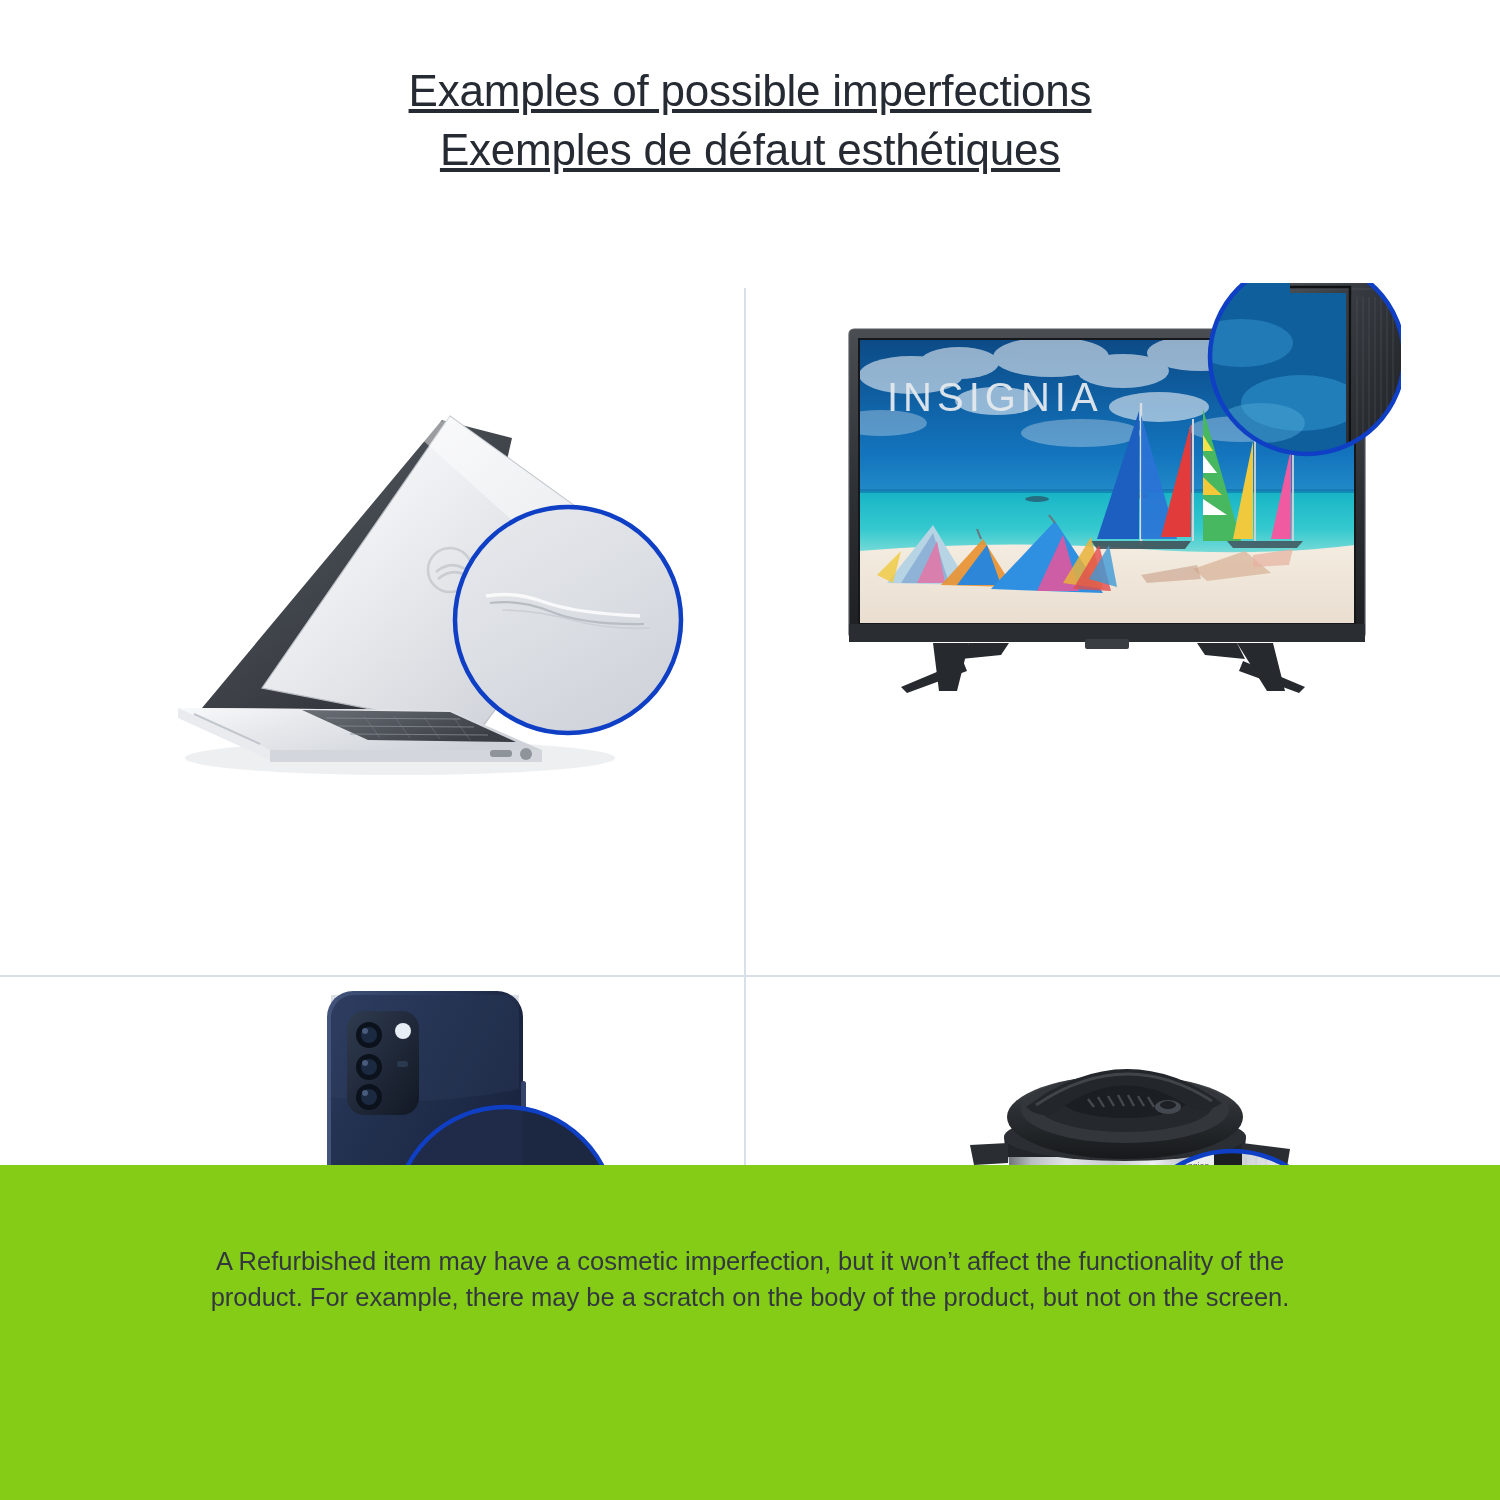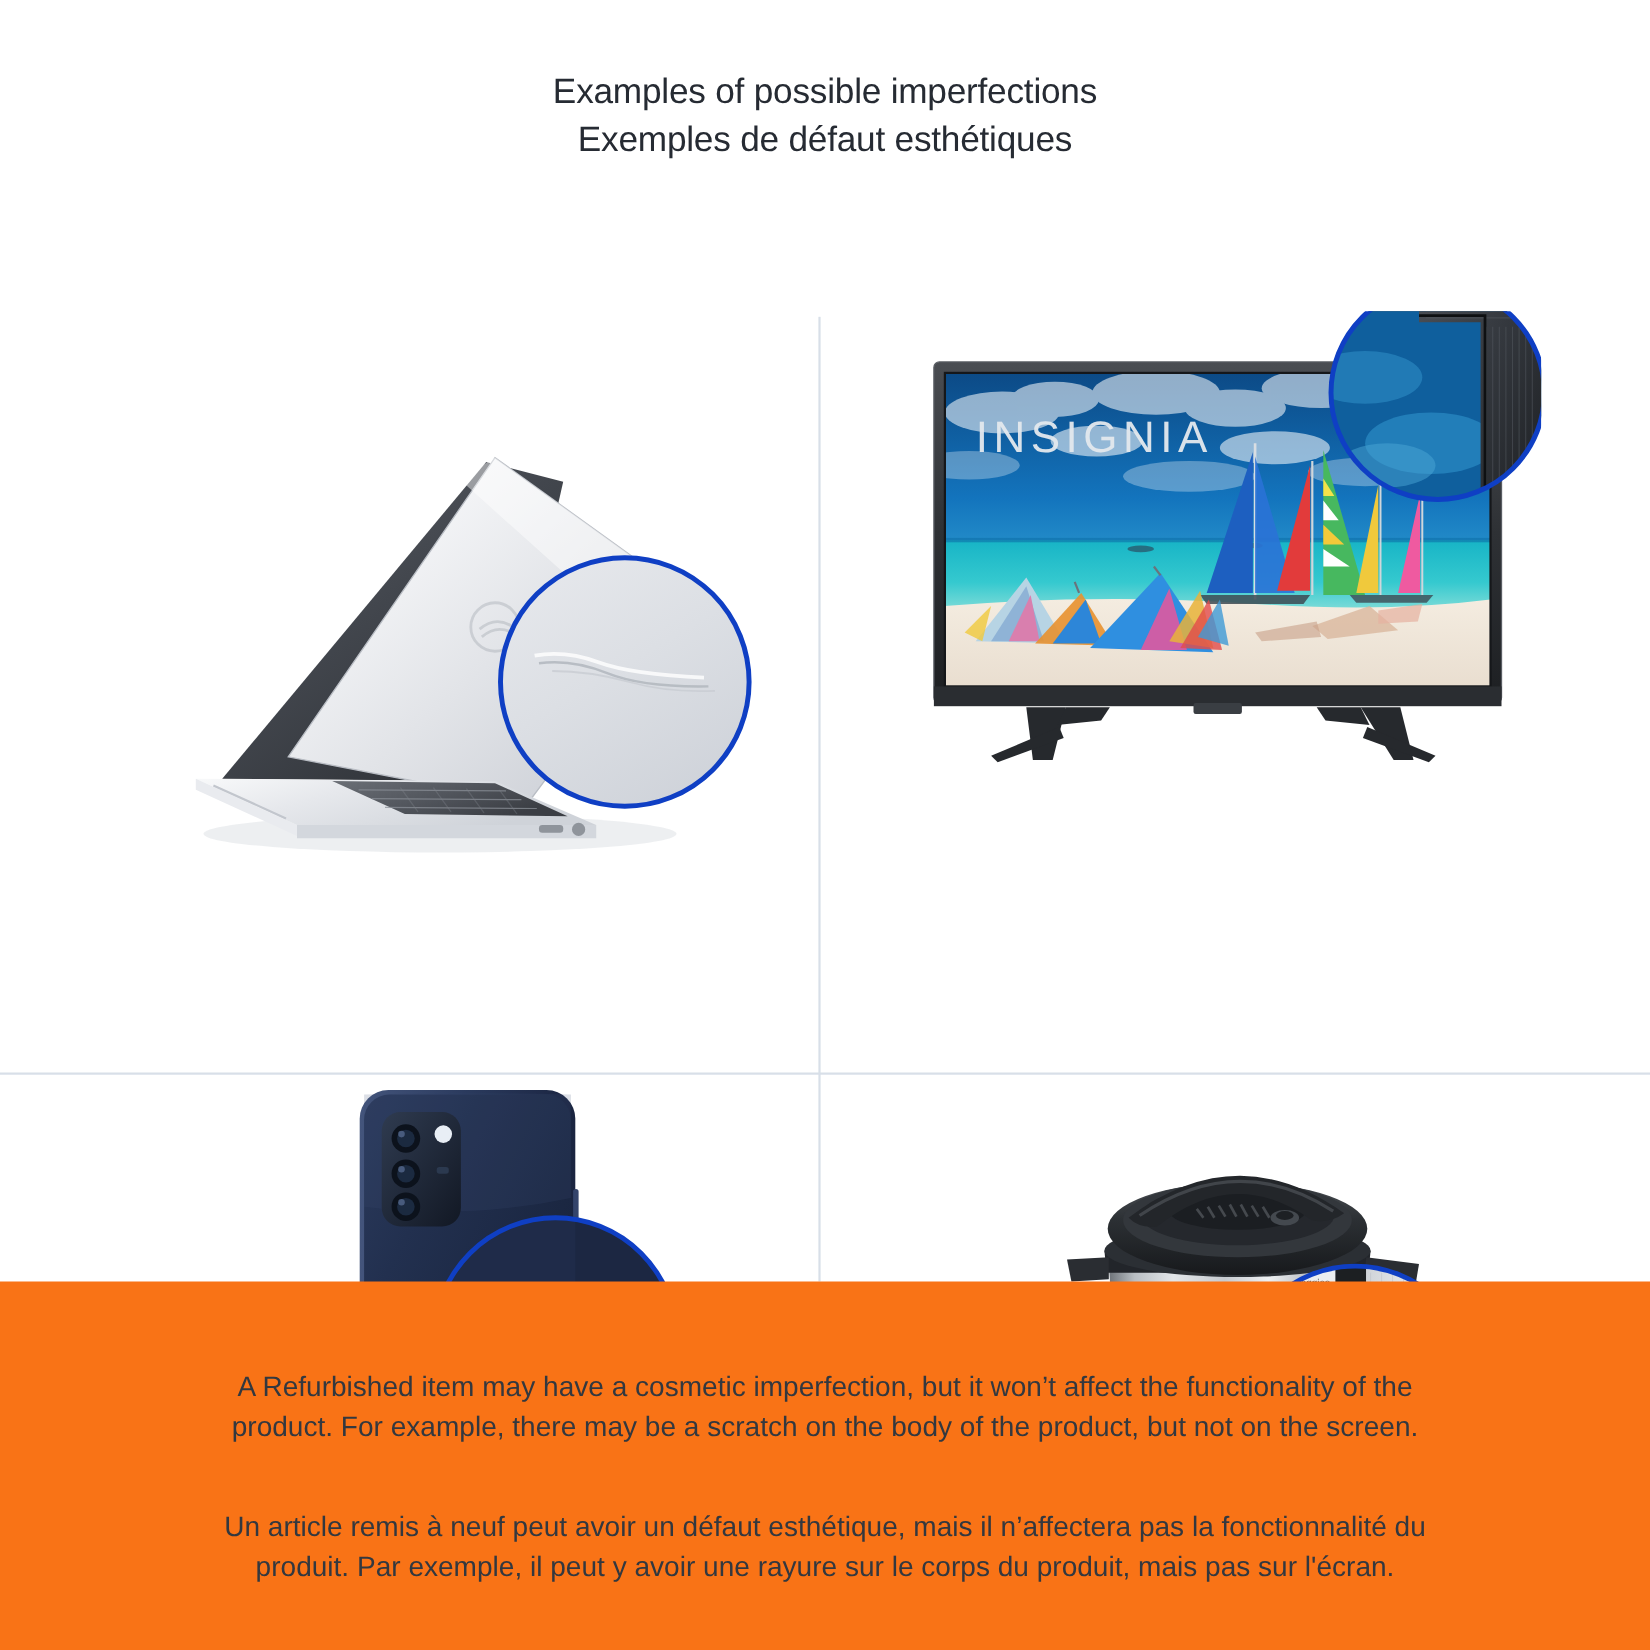--- a/index.html
+++ b/index.html
@@ -12,23 +12,24 @@
   }
   .page{position:relative;width:1500px;height:1500px;background:#fff;}
 
   
   .header{
     position:absolute;left:0;top:0;width:1500px;height:258px;
     display:flex;flex-direction:column;align-items:center;justify-content:flex-start;
     padding-top:62px;box-sizing:border-box;
   }
   .title-line{
-    font-size:32px;line-height:1.33;color:#262b33;
+    font-size:44px;line-height:1.33;color:#262b33;
     font-weight:400;letter-spacing:-0.2px;text-align:center;
     white-space:nowrap;
+    text-decoration:underline;
   }
 
   
   .grid{
     position:absolute;left:0;top:258px;width:1500px;height:907px;
   }
   .vline{
     position:absolute;left:744px;top:30px;width:1.5px;height:877px;
     background:#d8dfe8;
   }
@@ -40,21 +41,21 @@
   .tile-tl{left:0;top:0;width:744px;height:717px;}
   .tile-tr{left:746px;top:0;width:754px;height:717px;}
   .tile-bl{left:0;top:719px;width:744px;height:188px;}
   .tile-br{left:746px;top:719px;width:754px;height:188px;}
 
   .art{position:absolute;}
 
   
   .footer{
     position:absolute;left:0;top:1165px;width:1500px;height:335px;
-    background:#f97316;
+    background:#84cc16;
     box-sizing:border-box;
     padding:52px 170px 0 170px;
     display:flex;flex-direction:column;align-items:center;
   }
   .para{
     font-size:25.5px;line-height:1.42;color:#33383f;text-align:center;
     max-width:1160px;font-weight:400;
   }
   .para.en{margin-bottom:30px;}
 </style>
@@ -583,16 +584,15 @@
           </g>
           <circle cx="286" cy="262" r="108" fill="none" stroke="#0f3fc4" stroke-width="4.5"></circle>
         </g>
       </svg>
     </div>
 
   </div>
 
   <div class="footer">
     <p class="para en">A Refurbished item may have a cosmetic imperfection, but it won’t affect the functionality of the product. For example, there may be a scratch on the body of the product, but not on the screen.</p>
-    <p class="para fr">Un article remis à neuf peut avoir un défaut esthétique, mais il n’affectera pas la fonctionnalité du produit. Par exemple, il peut y avoir une rayure sur le corps du produit, mais pas sur l'écran.</p>
   </div>
 
 </div>
 
 </body></html>

